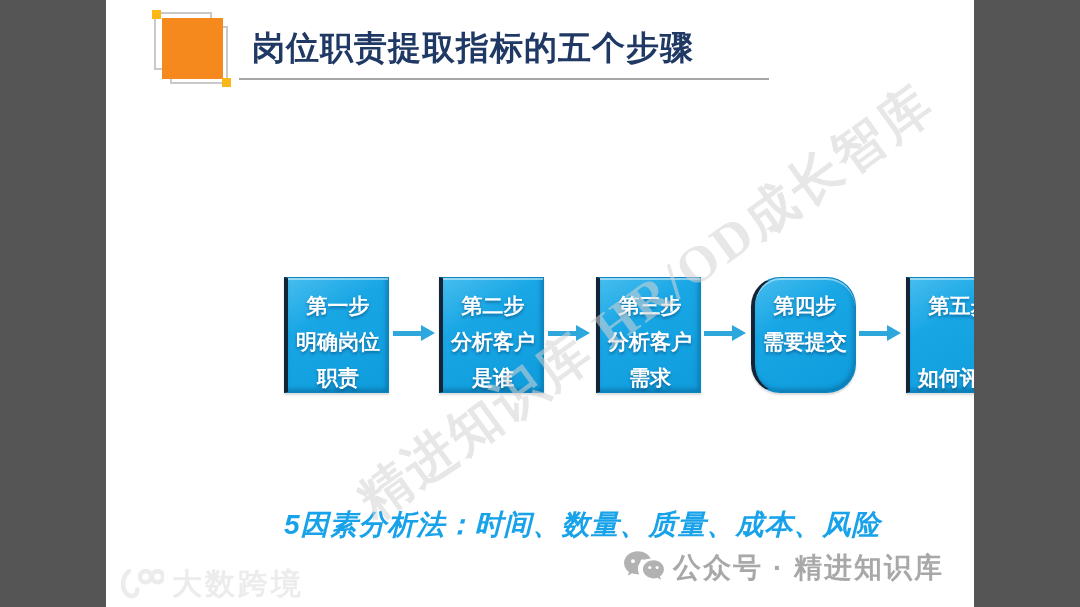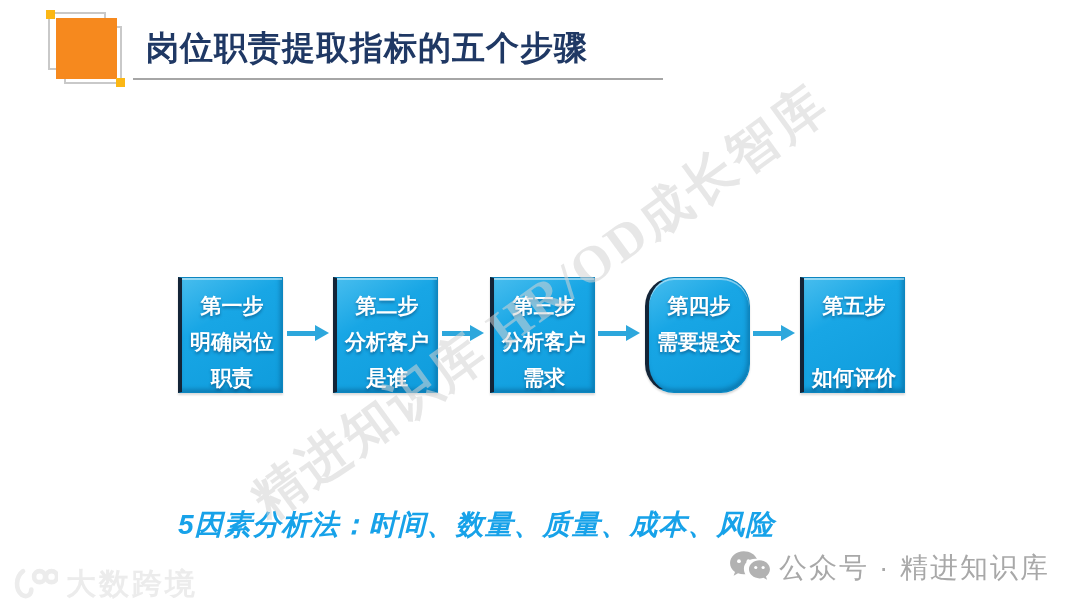--- a/index.html
+++ b/index.html
@@ -1,17 +1,17 @@
 <!DOCTYPE html>
 <html><head>
 <meta charset="utf-8">
 <style>
   html,body { margin:0; padding:0; background:#555; }
   .slide {
-    position:relative; width:1080px; height:607px; margin:0 auto;
+    position:relative; width:868px; height:607px; margin:0 auto;
     background:#ffffff; overflow:hidden;
     font-family:"Liberation Sans", sans-serif;
   }
 
   
   .accent { position:absolute; left:45px; top:4px; width:86px; height:86px; }
   .accent .sq { position:absolute; box-sizing:border-box; }
   .accent .outline { border:2px solid #c9c9c9; background:transparent; }
   .accent .o1 { left:3px;  top:8px;  width:58px; height:58px; }
   .accent .o2 { left:19px; top:22px; width:58px; height:58px; }
@@ -74,20 +74,21 @@
     position:absolute; left:12px; top:562px; height:44px;
     display:flex; align-items:center; gap:8px;
     color:#ececec; font-size:30px; font-weight:bold; letter-spacing:3px;
     z-index:3;
   }
   .wechat {
     position:absolute; right:30px; top:548px; height:40px;
     display:flex; align-items:center; gap:8px;
     color:#a8a8a8; font-size:28px; letter-spacing:2px;
     z-index:3;
+    font-weight:bold;
   }
 </style>
 </head>
 <body>
 
 <div class="slide">
 
   <div class="accent">
     <span class="sq outline o1"></span>
     <span class="sq outline o2"></span>

